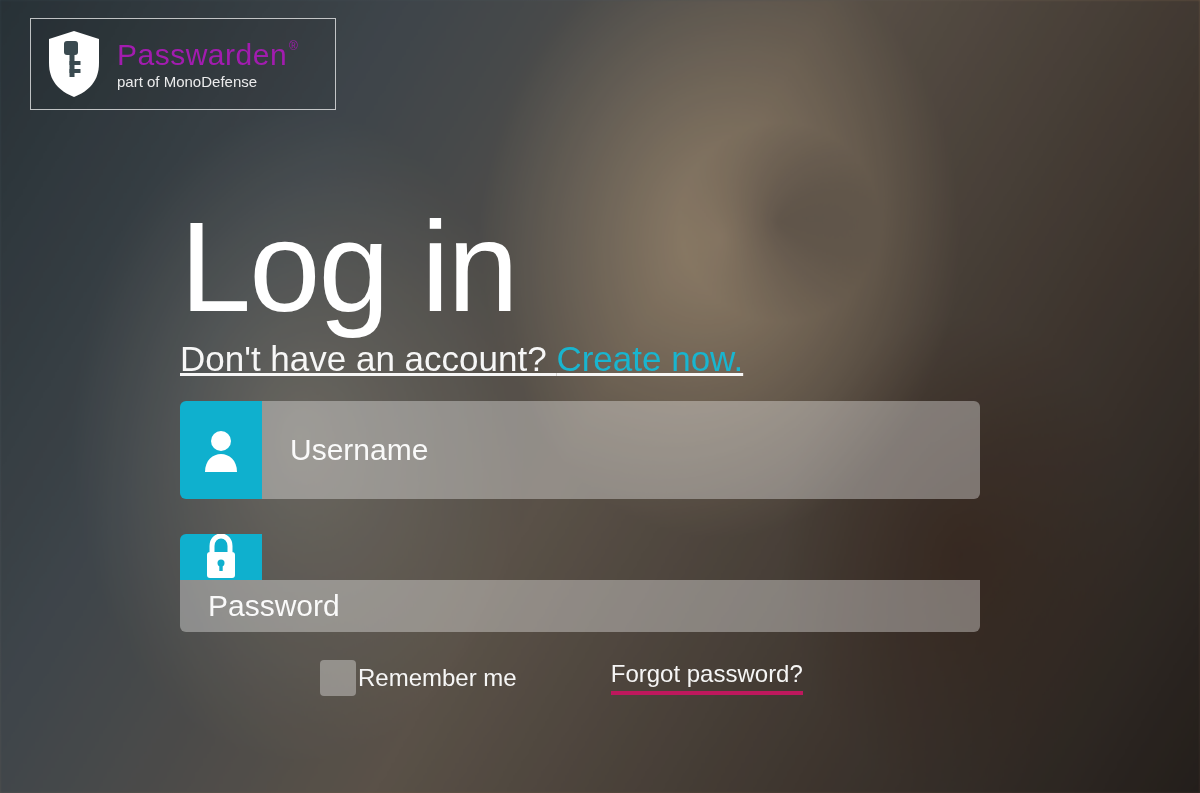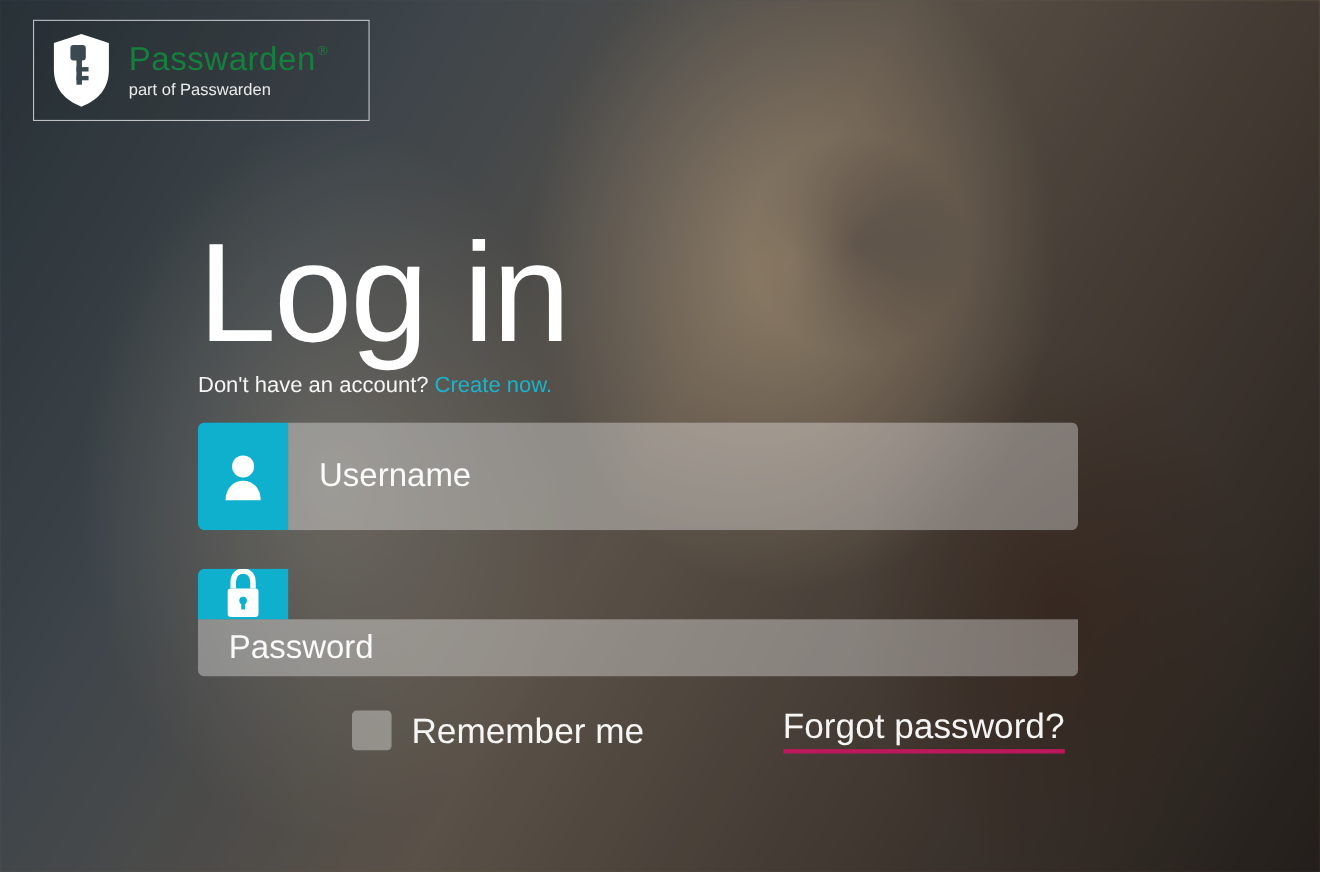--- a/index.html
+++ b/index.html
@@ -49,21 +49,21 @@
       background: rgba(0,0,0,0.05);
     }
     
     .logo-shield {
       width: 58px;
       height: 70px;
       flex-shrink: 0;
     }
     
     .logo-text .brand {
-      color: #15803d;
+      color: #a21caf;
       font-size: 30px;
       font-weight: 500;
       letter-spacing: 0.5px;
       position: relative;
       line-height: 1.1;
     }
     
     .logo-text .brand::after {
       content: "®";
       font-size: 12px;
@@ -91,23 +91,24 @@
       color: #ffffff;
       font-size: 128px;
       font-weight: 300;
       line-height: 1.0;
       letter-spacing: -2px;
       margin-top: 43px;
     }
     
     .subtitle-row {
       margin-top: 8px;
-      font-size: 20px;
-      font-weight: 300;
-      color: rgba(255,255,255,0.95);
+      font-size: 35px;
+      font-weight: 300;
+      color: rgba(255,255,255,0.95);
+      text-decoration: underline;
     }
     
     .subtitle-row .create-link {
       color: #19b5cf;
       cursor: pointer;
     }
     
     .input-row {
       display: flex;
       margin-top: 22px;
@@ -144,25 +145,25 @@
     
     .input-field::placeholder {
       color: rgba(255,255,255,0.95);
       font-weight: 300;
     }
     
     .helper-row {
       margin-top: 28px;
       display: flex;
       align-items: center;
-      font-size: 32px;
+      font-size: 24px;
       font-weight: 300;
       color: rgba(255,255,255,0.95);
       padding-left: 140px;
-      gap: 18px;
+      gap: 2px;
     }
     
     .checkbox {
       width: 36px;
       height: 36px;
       background: rgba(255,255,255,0.35);
       border-radius: 4px;
       cursor: pointer;
       flex-shrink: 0;
     }
@@ -193,21 +194,21 @@
     <path d="M29 2 L54 10 L54 34 C54 52 44 62 29 68 C14 62 4 52 4 34 L4 10 Z" fill="#ffffff"></path>
     <g fill="#3a4a50">
       <rect x="19" y="12" width="14" height="14" rx="3"></rect>
       <rect x="24.5" y="24" width="5" height="24"></rect>
       <rect x="24.5" y="32" width="11" height="4"></rect>
       <rect x="24.5" y="40" width="11" height="4"></rect>
     </g>
   </svg>
   <div class="logo-text">
     <div class="brand">Passwarden</div>
-    <div class="tagline">part of Passwarden</div>
+    <div class="tagline">part of MonoDefense</div>
   </div>
 </div>
 
 <div class="login-area">
   <div class="login-title">Log in</div>
 
   <div class="subtitle-row">
     <span>Don't have an account? </span><span class="create-link">Create now.</span>
   </div>
 

